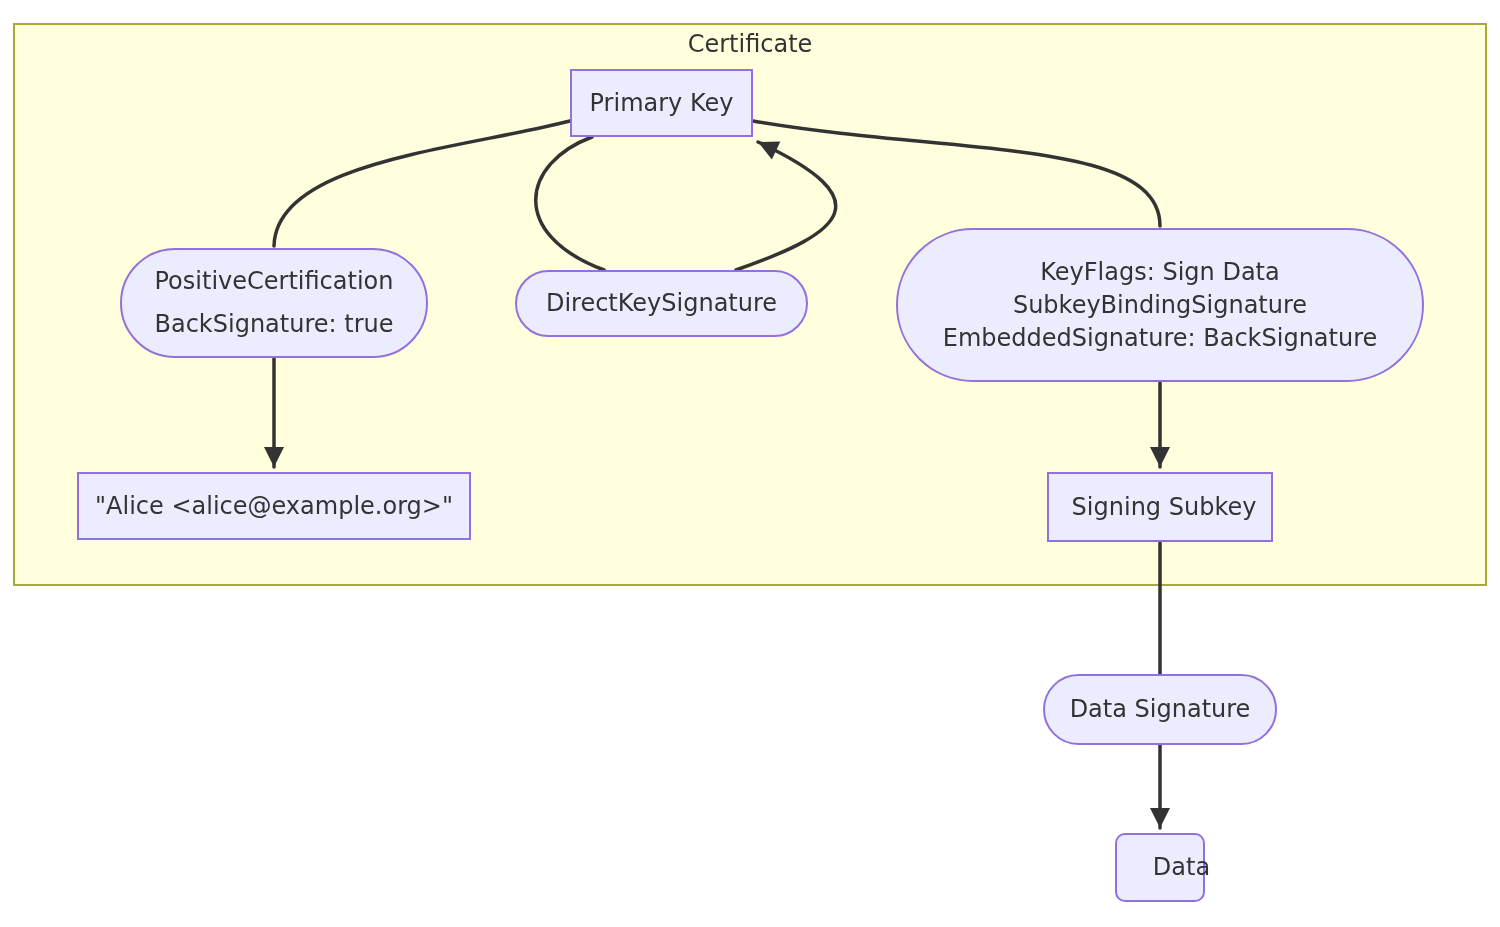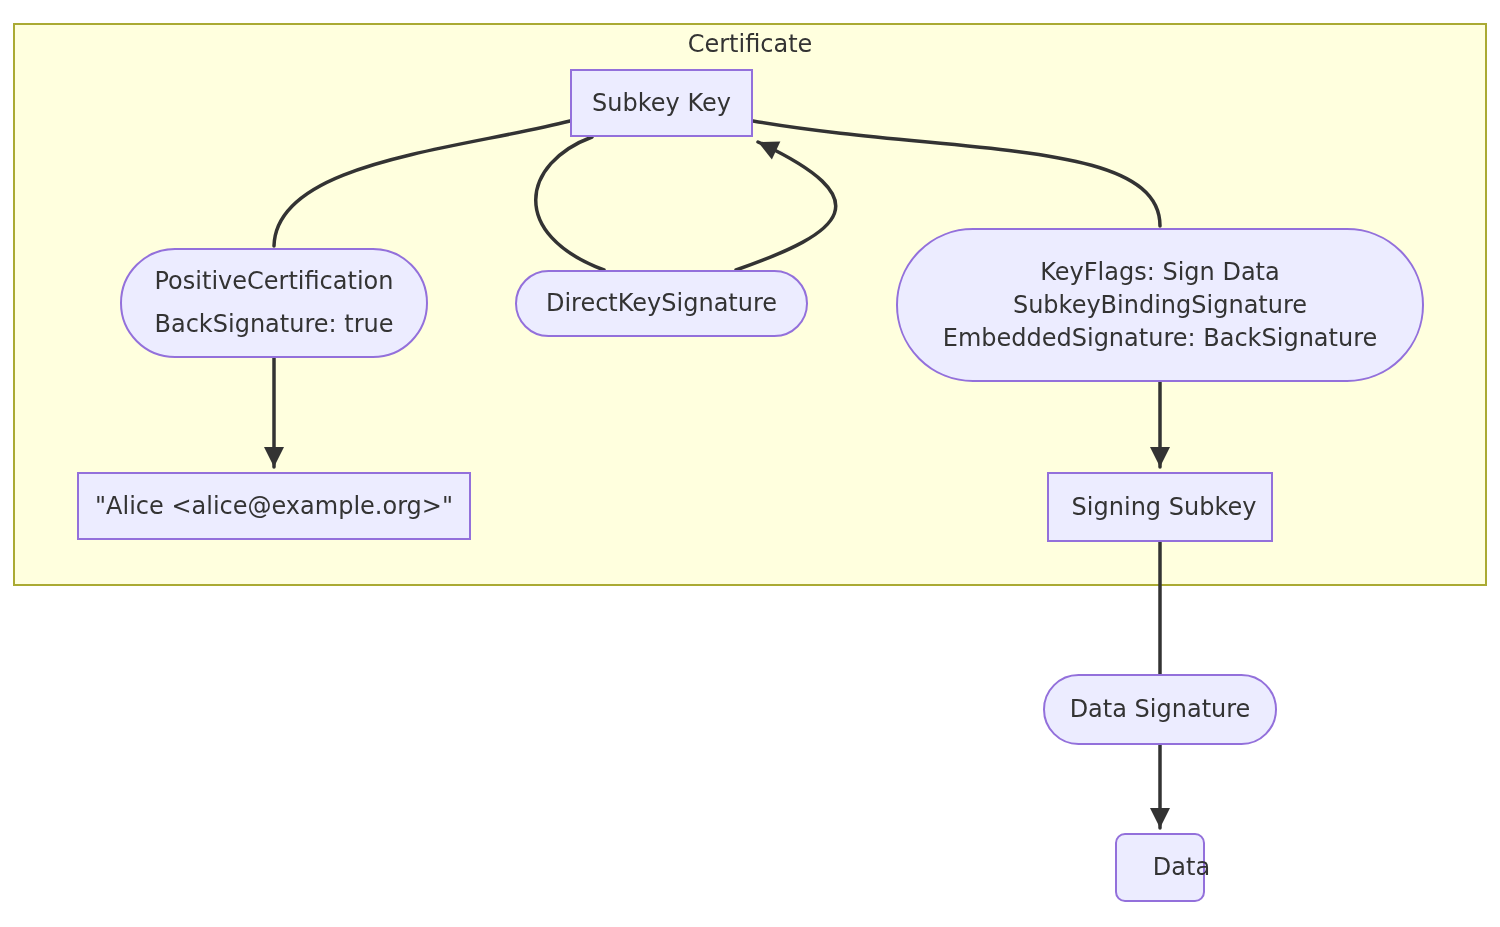--- a/index.html
+++ b/index.html
@@ -101,21 +101,21 @@
     <path class="edge" d="M 274 358 L 274 467" marker-end="url(#arrow)"></path>
     <path class="edge" d="M 592 137 C 522 163, 508 234, 604 270"></path>
     <path class="edge" d="M 736 270 C 845 232, 882 200, 758 142" marker-end="url(#arrow)"></path>
     <path class="edge" d="M 753 121 C 950 155, 1160 138, 1160 226"></path>
     <path class="edge" d="M 1160 382 L 1160 467" marker-end="url(#arrow)"></path>
     <path class="edge" d="M 1160 542 L 1160 674"></path>
     <path class="edge" d="M 1160 745 L 1160 828" marker-end="url(#arrow)"></path>
   </svg>
 
   <div class="node" id="n-primary-key">
-    <span>Subkey Key</span>
+    <span>Primary Key</span>
   </div>
 
   <div class="node stadium" id="n-positive-cert">
     <span>PositiveCertification</span>
     <span>BackSignature: true</span>
   </div>
 
   <div class="node stadium" id="n-direct-key-sig">
     <span>DirectKeySignature</span>
   </div>

